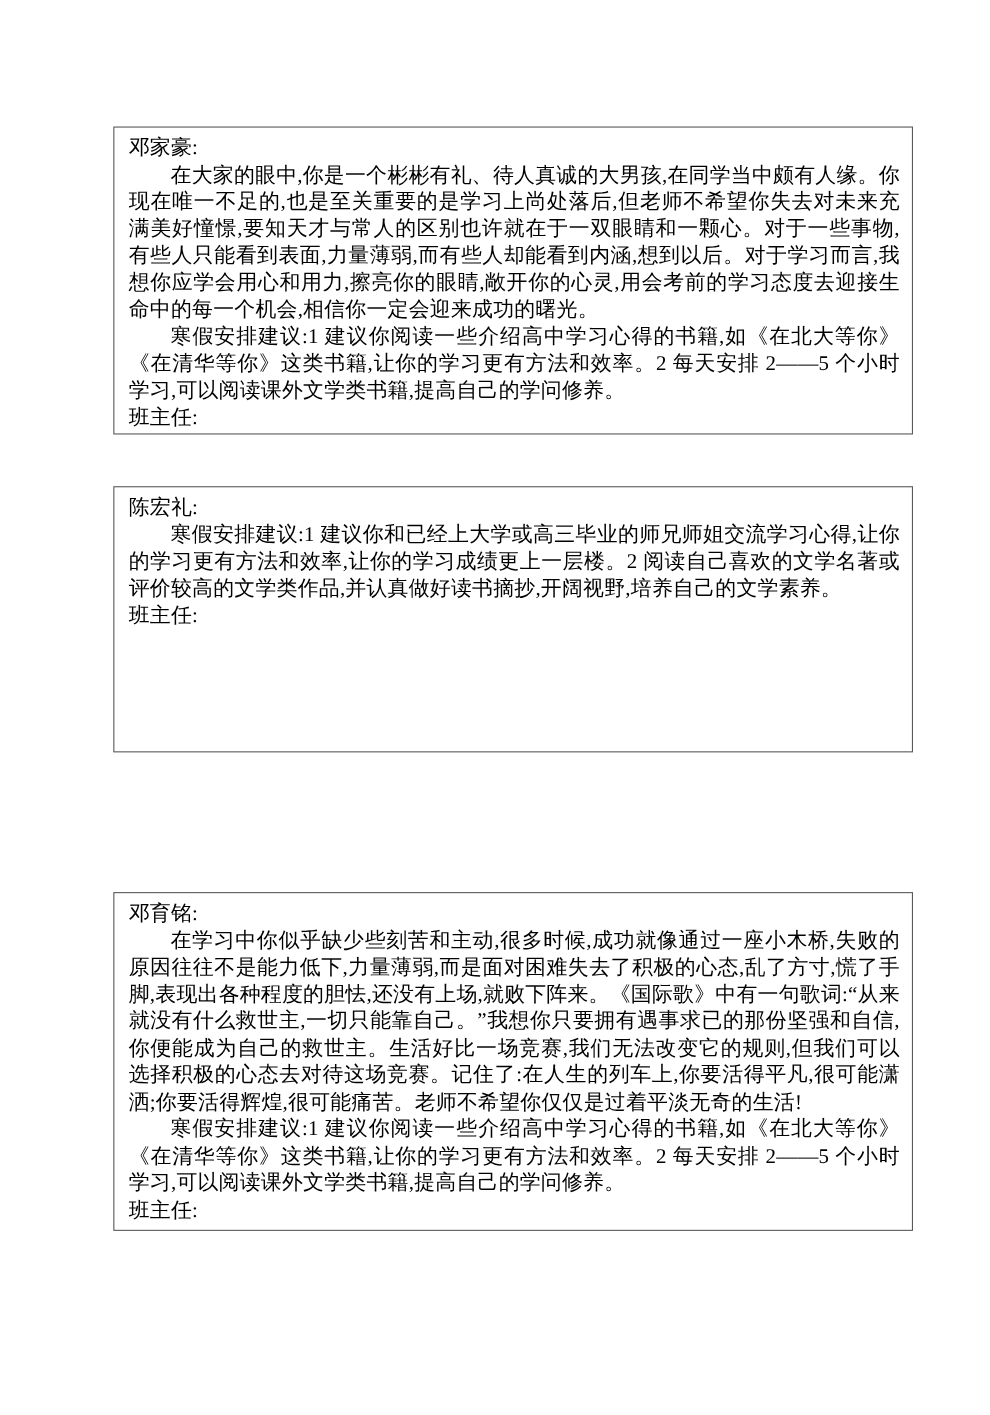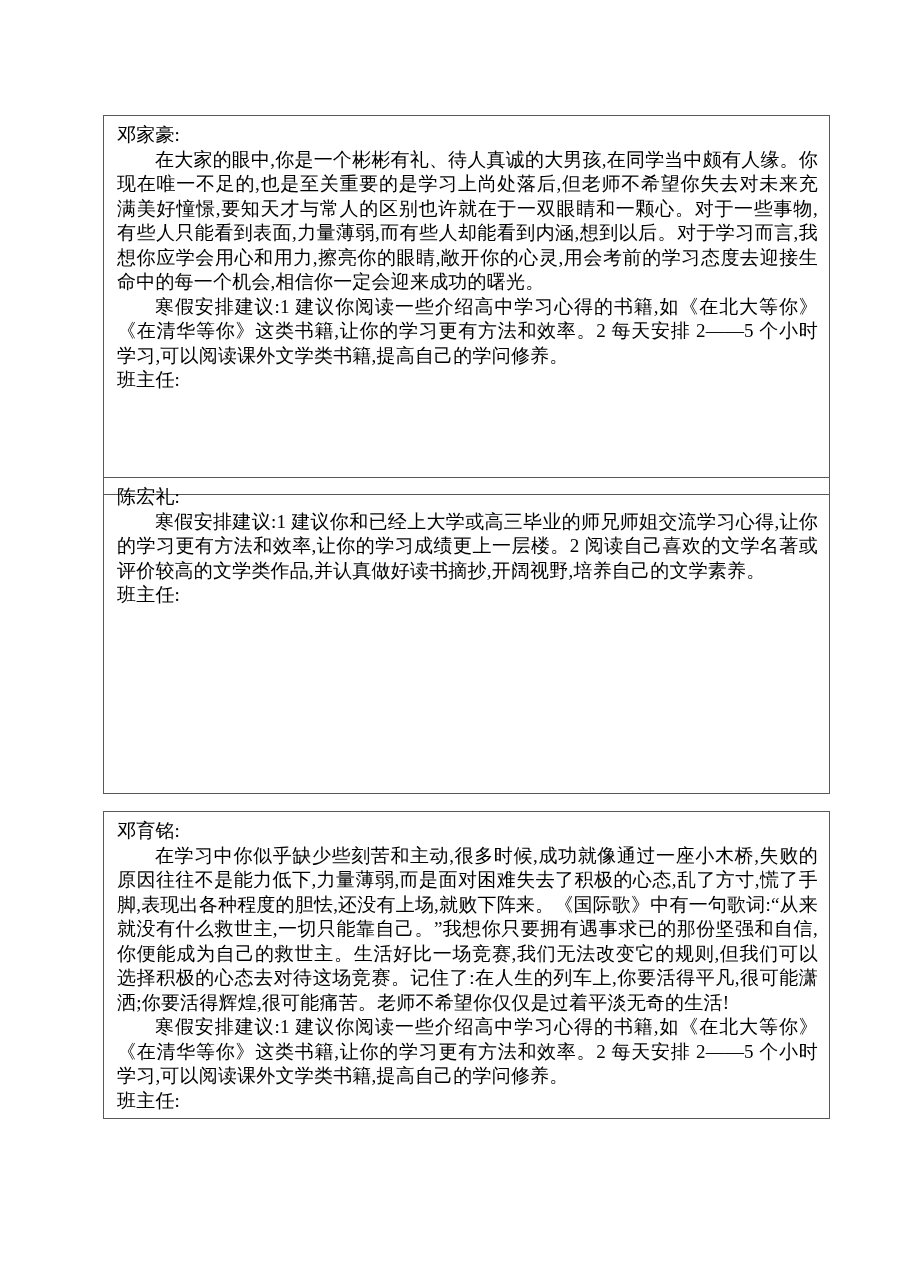--- a/index.html
+++ b/index.html
@@ -20,22 +20,22 @@
     width: 727px;
     box-sizing: border-box;
     border: 1px solid #595959;
     padding: 7px 11px 0 13px;
     font-size: 19px;
     line-height: 24.5px;
     text-align: justify;
     letter-spacing: 0.2px;
     overflow: hidden;
   }
-  .card-1 { top: 115px; height: 380px; }
-  .card-2 { top: 442px; height: 317px; margin-top: 35px; }
+  .card-1 { top: 115px; height: 280px; }
+  .card-2 { top: 442px; height: 242px; }
   .card-3 { top: 811px; height: 308px; }
   .student-name {
     text-align: left;
   }
   .para {
     margin: 0;
     text-indent: 2em;
   }
   .signature {
     padding-right: 122px;

